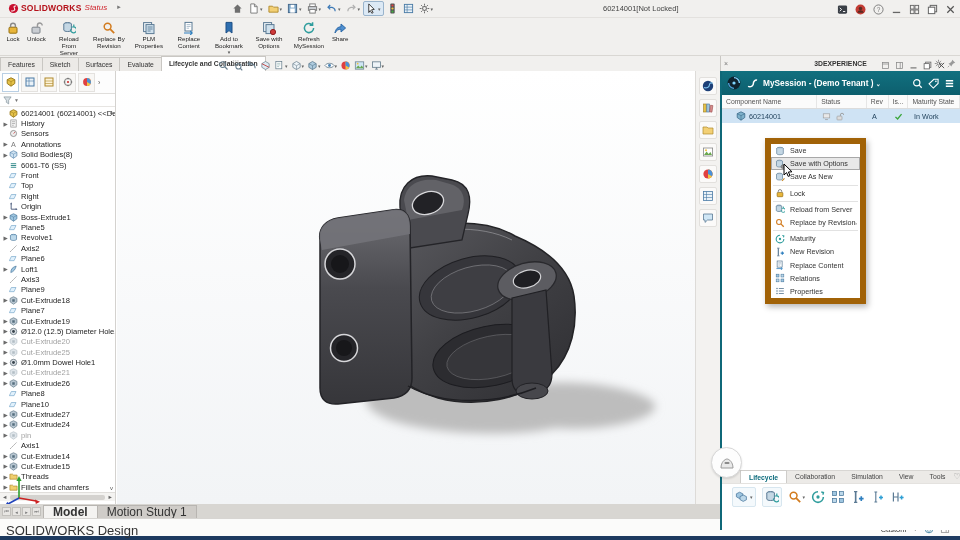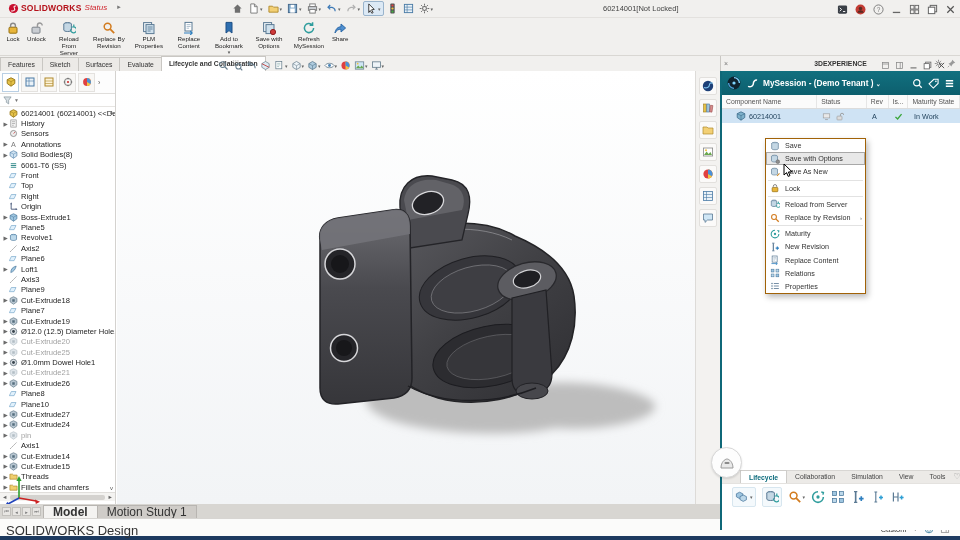--- a/index.html
+++ b/index.html
@@ -78,21 +78,21 @@
   #panelbody{height:347px;background:#fff}
   #ptabs{height:13px;background:#eceae7;border-top:1px solid #d8d6d3;display:flex;align-items:flex-end;padding-left:18px}
   .ptab{font-size:6.8px;color:#444;padding:0 8px;height:13px;line-height:13px}
   .ptab.active{background:#fff;color:#0b6b7c;border:1px solid #cfcdca;border-bottom:none;font-weight:bold}
   #ptab-fav{margin-left:auto;margin-right:6px;color:#999;font-size:8px;line-height:12px}
   #pactions{height:27px;background:#fff;border-top:1px solid #e4e2df;display:flex;align-items:center;gap:6px;padding-left:10px}
   .pact{display:flex;align-items:center}
   .pact .caret{font-size:5px;color:#666;margin-left:1px}
   .pact.boxed{border:1px solid #d7e6ef;background:#f4f9fc;padding:2px;border-radius:2px}
   
-  #ctxmenu{left:765px;top:138px;width:101px;background:#fff;border:1px solid #a16207;box-shadow:2px 3px 6px rgba(0,0,0,.28);z-index:9}
+  #ctxmenu{left:765px;top:138px;width:101px;background:#fff;border:6px solid #a16207;box-shadow:2px 3px 6px rgba(0,0,0,.28);z-index:9}
   .mitem{height:13.2px;display:flex;align-items:center;gap:5px;padding:0 4px;position:relative}
   .mitem .lbl{font-size:7.2px;color:#333;white-space:nowrap}
   .mitem.hover{background:#e8e8e8;outline:1px solid #a8a8a8;outline-offset:-1px}
   .mitem .sub{position:absolute;right:3px;font-size:6px;color:#666}
   .msep{height:1px;background:#e2e2e2;margin:1px 2px}
   #cursor{left:783px;top:163px;z-index:10}
   
   #assistant{left:711px;top:447px;width:31px;height:31px;border-radius:50%;background:#fdfdfd;border:1px solid #d8d8d8;box-shadow:0 1px 2px rgba(0,0,0,.12);z-index:4;display:flex;align-items:center;justify-content:center}
   
   #modeltabs{left:0;top:504px;width:720px;height:14px;background:#d8d6d2;display:flex;align-items:flex-end}

